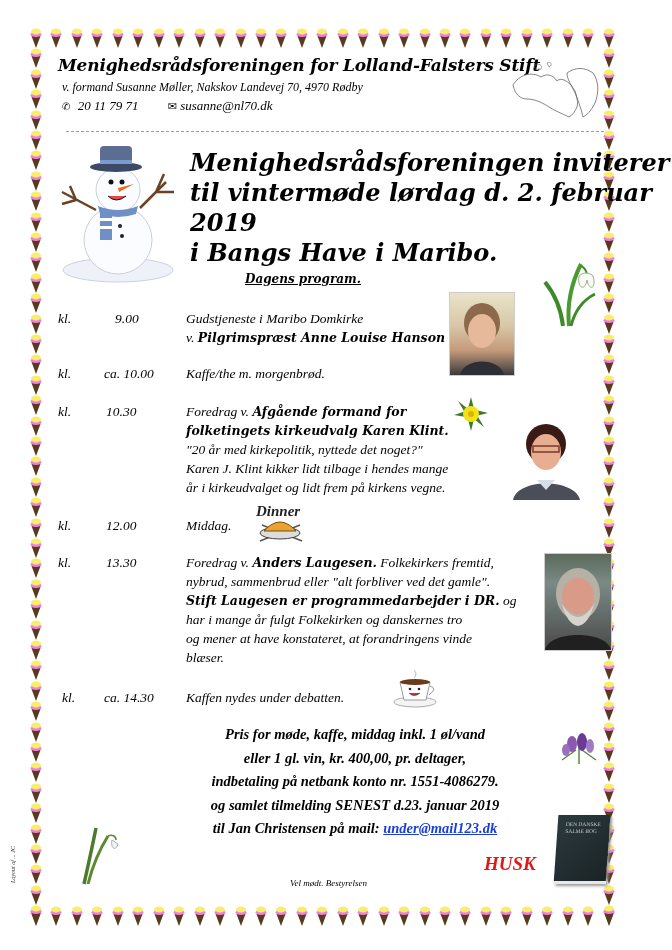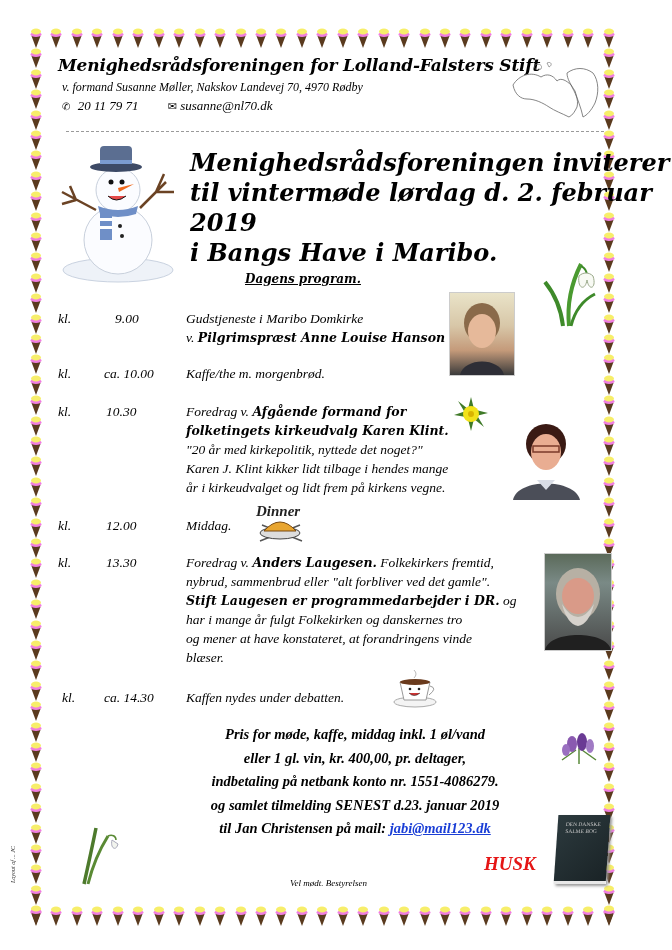--- a/index.html
+++ b/index.html
@@ -901,21 +901,21 @@
   <circle cx="18" cy="21" r="1.3" fill="#222"></circle>
     <circle cx="27" cy="21" r="1.3" fill="#222"></circle>
   <path d="M17 25 Q22 30 28 25" fill="#c33" stroke="#222" stroke-width="0.6"></path>
 </svg>
 
 <div class="abs price">
   <div>Pris for møde, kaffe, middag inkl. 1 øl/vand</div>
   <div>eller 1 gl. vin, kr. 400,00, pr. deltager,</div>
   <div>indbetaling på netbank konto nr. 1551-4086279.</div>
   <div>og samlet tilmelding SENEST d.23. januar 2019</div>
-  <div><span>til Jan Christensen på mail: </span><a href="#">jabi@mail123.dk</a></div>
+  <div><span>til Jan Christensen på mail: </span><a href="#">under@mail123.dk</a></div>
 </div>
 
 <svg class="abs" style="left:556px;top:730px;" width="46" height="34" viewBox="0 0 46 34">
   <path d="M6 30 L20 20 M40 30 L26 20 M23 34 L23 18" stroke="#5a8a3a" stroke-width="1.5"></path>
   <ellipse cx="16" cy="14" rx="5" ry="8" fill="#8a5ab0"></ellipse>
   <ellipse cx="26" cy="12" rx="5" ry="9" fill="#6a3a94"></ellipse>
   <ellipse cx="34" cy="16" rx="4" ry="7" fill="#a07ac4"></ellipse>
   <ellipse cx="10" cy="20" rx="4" ry="6" fill="#9a70c0"></ellipse>
 </svg>
 

